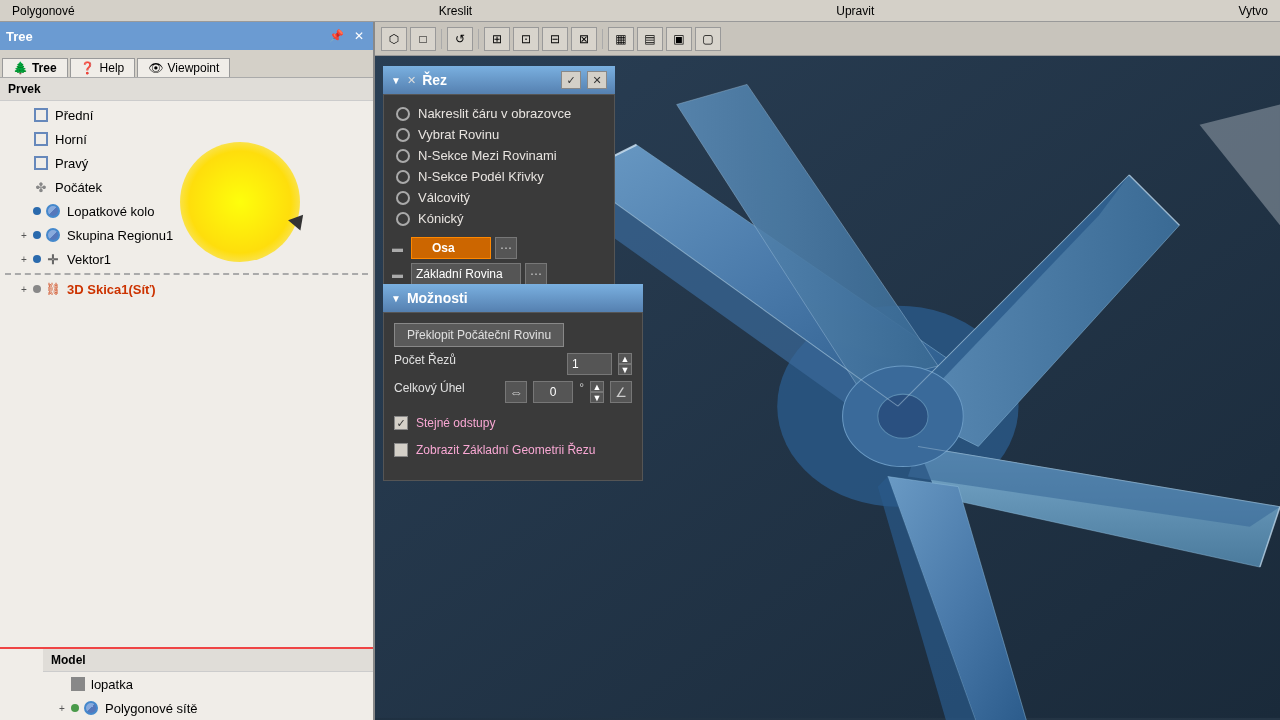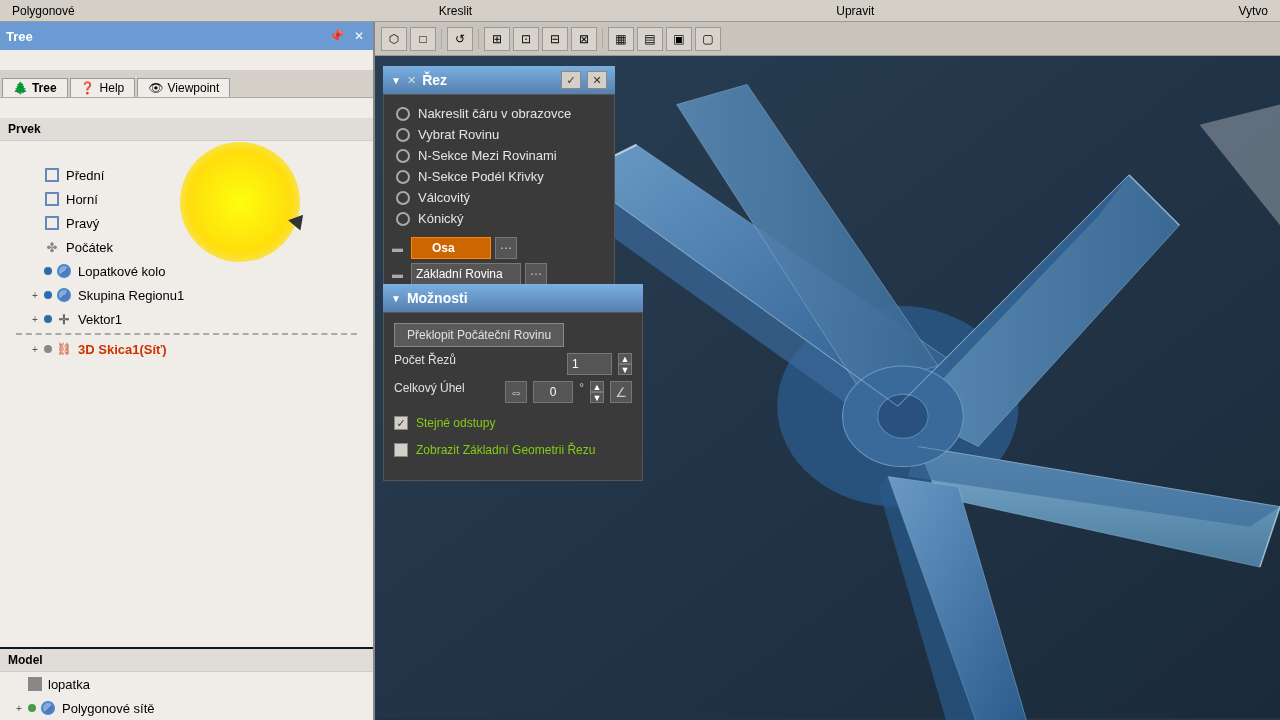--- a/index.html
+++ b/index.html
@@ -40,21 +40,20 @@
     
     .tree-panel {
       width: 375px;
       min-width: 375px;
       background: #f0ede8;
       border-right: 2px solid #888;
       display: flex;
       flex-direction: column;
       position: relative;
       z-index: 10;
-      gap: 20px;
     }
 
     .tree-title-bar {
       background: #6b9bd2;
       color: white;
       padding: 4px 6px;
       display: flex;
       align-items: center;
       justify-content: space-between;
       height: 28px;
@@ -109,21 +108,21 @@
       font-weight: bold;
       font-size: 12px;
       background: #e0ddd8;
       border-bottom: 1px solid #ccc;
     }
 
     
     .tree-items {
       flex: 1;
       overflow-y: auto;
-      padding: 2px 16px;
+      padding: 2px 5px;
     }
     .tree-item {
       display: flex;
       align-items: center;
       padding: 2px 8px 2px 12px;
       cursor: pointer;
       white-space: nowrap;
       font-size: 13px;
       height: 24px;
     }
@@ -173,21 +172,22 @@
     }
 
     
     .tree-separator {
       border-top: 2px dashed #aaa;
       margin: 2px 0;
     }
 
     
     .model-section {
-      border-top: 2px solid #0f172a;
+      border-top: 2px solid #ef4444;
+      padding-left: 43px;
     }
 
     
     .yellow-circle {
       position: absolute;
       width: 120px;
       height: 120px;
       background: radial-gradient(circle, #ffff00 0%, #ffdd00 60%, transparent 100%);
       border-radius: 50%;
       top: 120px;
@@ -436,21 +436,21 @@
       height: 22px;
       font-size: 12px;
       padding: 0 4px;
       text-align: center;
     }
     .checkbox-row {
       display: flex;
       align-items: center;
       gap: 8px;
       margin: 13px 0;
-      color: #84cc16;
+      color: #f9a8d4;
       font-size: 12px;
     }
     .cb {
       width: 14px;
       height: 14px;
       background: #d4d0c8;
       border: 1px solid #888;
       display: flex;
       align-items: center;
       justify-content: center;

